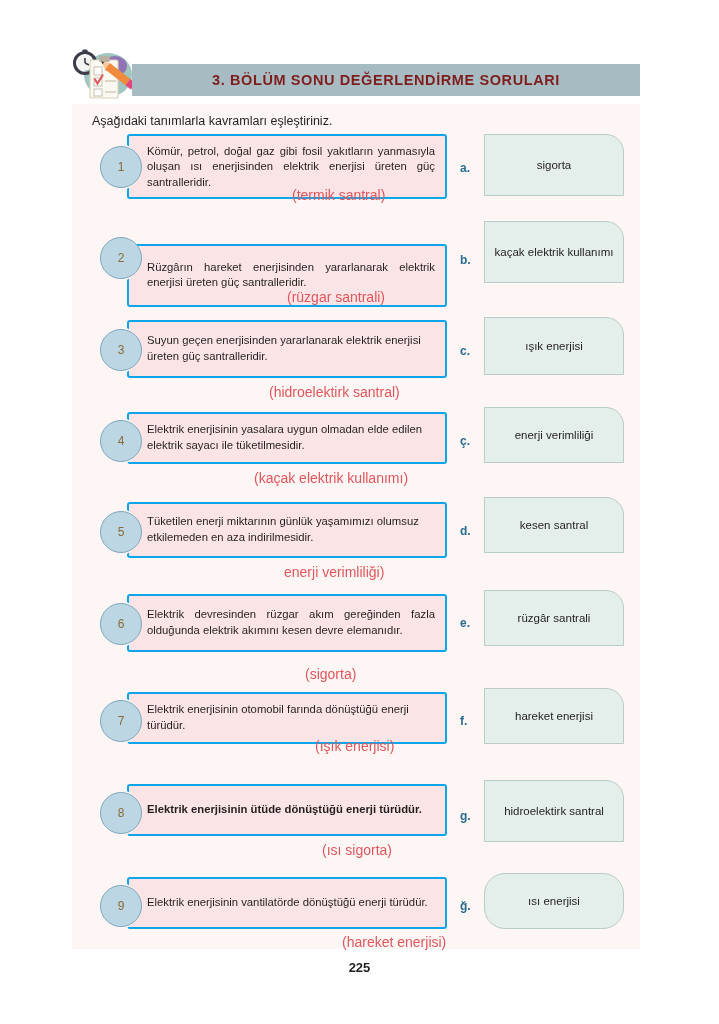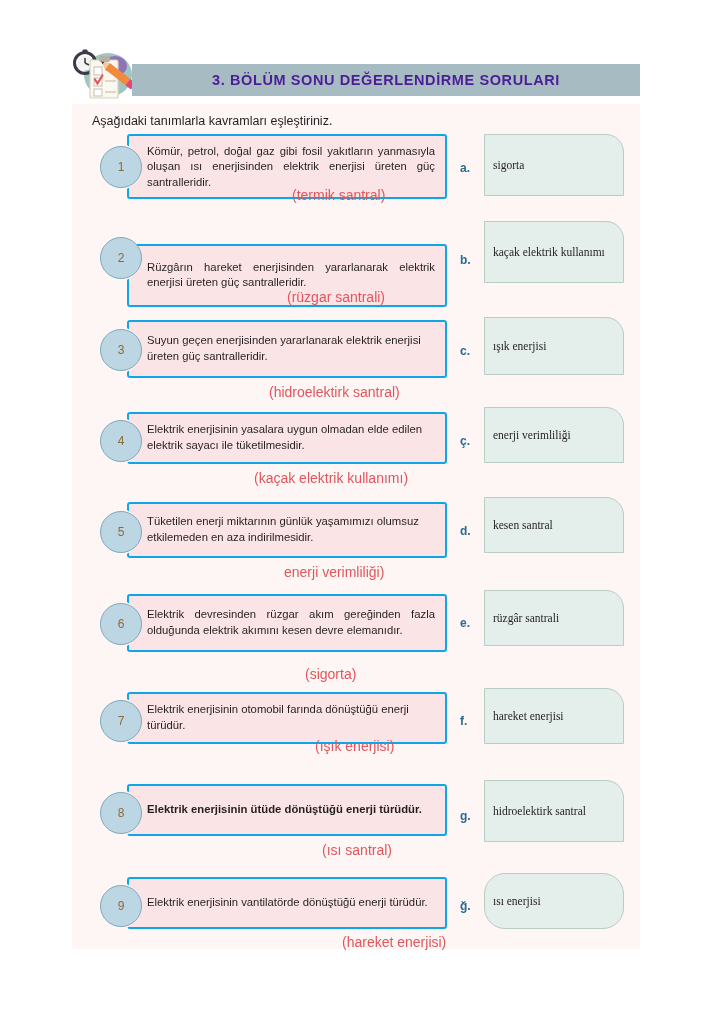--- a/index.html
+++ b/index.html
@@ -43,21 +43,21 @@
     left: 72px;
     top: 22px;
     width: 508px;
     height: 32px;
     background: #a7bcc2;
     display: flex;
     align-items: center;
     justify-content: center;
   }
   .header-bar-title {
-    color: #4c1d95;
+    color: #7f1d1d;
     font-size: 14.5px;
     font-weight: bold;
     letter-spacing: 0.6px;
     white-space: nowrap;
   }
 
   
   .panel {
     position: absolute;
     left: 72px;
@@ -149,23 +149,23 @@
   .concept-box {
     position: absolute;
     left: 412px;
     width: 140px;
     background: #e4eeea;
     border: 1px solid #b9ccc6;
     box-sizing: border-box;
     border-radius: 0 18px 0 0;
     display: flex;
     align-items: center;
+    justify-content: center;
     text-align: center;
     z-index: 1;
-    font-family: Liberation Serif, serif;
   }
   .concept-text {
     font-size: 11.5px;
     line-height: 1.75;
     color: #231f20;
     padding: 0 8px;
   }
 
   .page-number {
     position: absolute;
@@ -312,21 +312,21 @@
         <span class="concept-text">hareket enerjisi</span>
       </div>
     </div>
 
     <div class="row" style="top:680px;">
       <div class="num-circle" style="top:8px;">8</div>
       <div class="notch" style="top:6px;"></div>
       <div class="def-box" style="top:0px;height:52px;font-weight:bold;">
         <div class="def-text nojust">Elektrik enerjisinin ütüde dönüştüğü enerji türüdür.</div>
       </div>
-      <div class="answer" style="left:250px;top:58px;">(ısı santral)</div>
+      <div class="answer" style="left:250px;top:58px;">(ısı sigorta)</div>
       <div class="letter" style="top:25px;">g.</div>
       <div class="concept-box" style="top:-4px;height:62px;">
         <span class="concept-text">hidroelektirk santral</span>
       </div>
     </div>
 
     <div class="row" style="top:773px;">
       <div class="num-circle" style="top:8px;">9</div>
       <div class="notch" style="top:6px;"></div>
       <div class="def-box" style="top:0px;height:52px;">
@@ -334,13 +334,14 @@
       </div>
       <div class="answer" style="left:270px;top:57px;">(hareket enerjisi)</div>
       <div class="letter" style="top:22px;">ğ.</div>
       <div class="concept-box" style="top:-4px;height:56px;border-radius:21px;">
         <span class="concept-text">ısı enerjisi</span>
       </div>
     </div>
 
   </div>
 
+  <div class="page-number">225</div>
 </div>
 
 </body></html>

